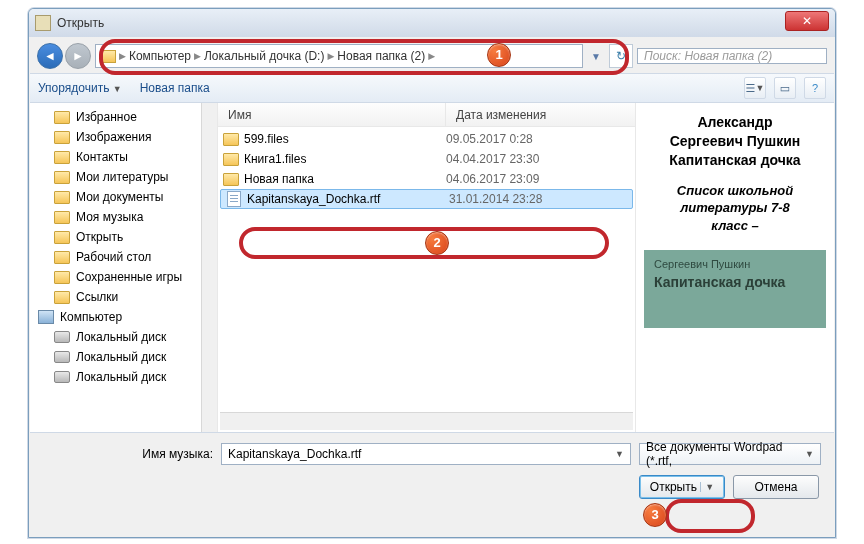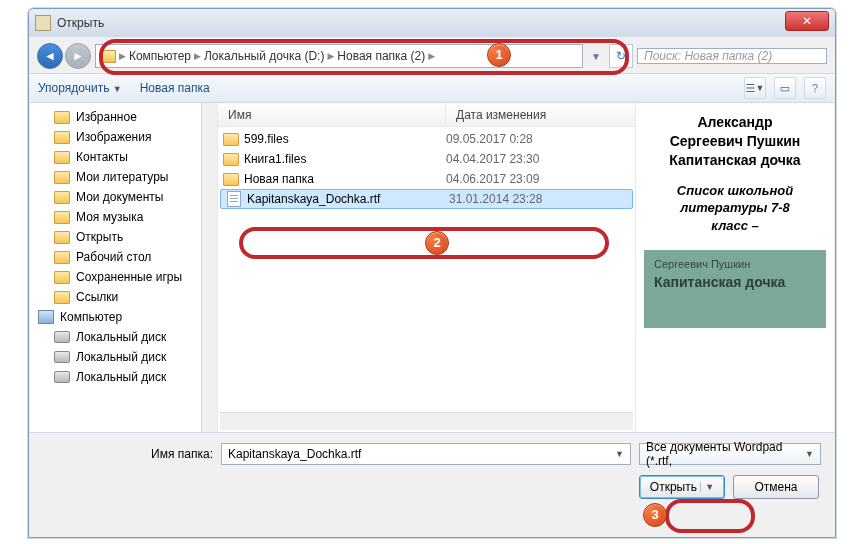--- a/index.html
+++ b/index.html
@@ -223,21 +223,21 @@
       </div>
       <div class="cover">
         <div class="c1">Сергеевич Пушкин</div>
         <div class="c2">Капитанская дочка</div>
       </div>
     </div>
   </div>
 
   <div class="bottom">
     <div class="fnrow">
-      <div class="fnlabel">Имя папка:</div>
+      <div class="fnlabel">Имя музыка:</div>
       <div class="fninput">
         <span>Kapitanskaya_Dochka.rtf</span>
           <span class="tri">▼</span>
       </div>
       <div class="filterbox">
         <span>Все документы Wordpad (*.rtf,</span>
           <span class="tri">▼</span>
       </div>
     </div>
     <div class="btnrow">

